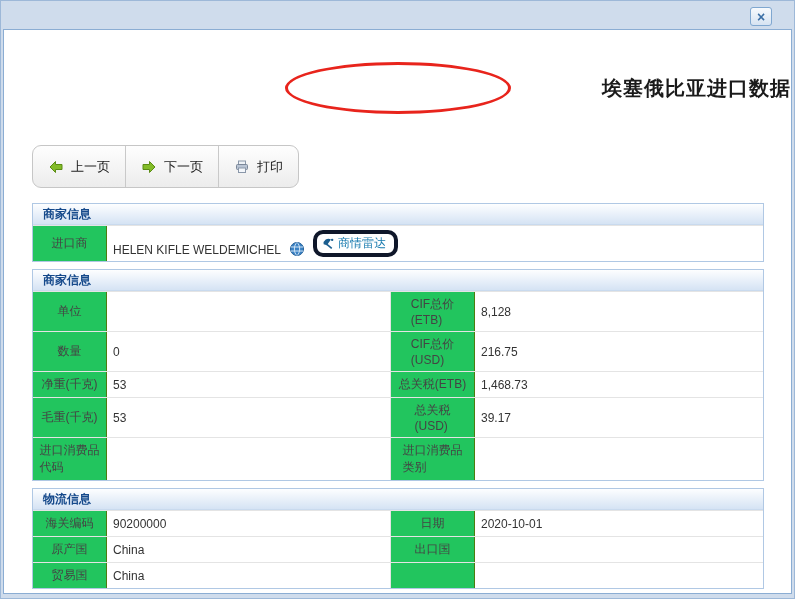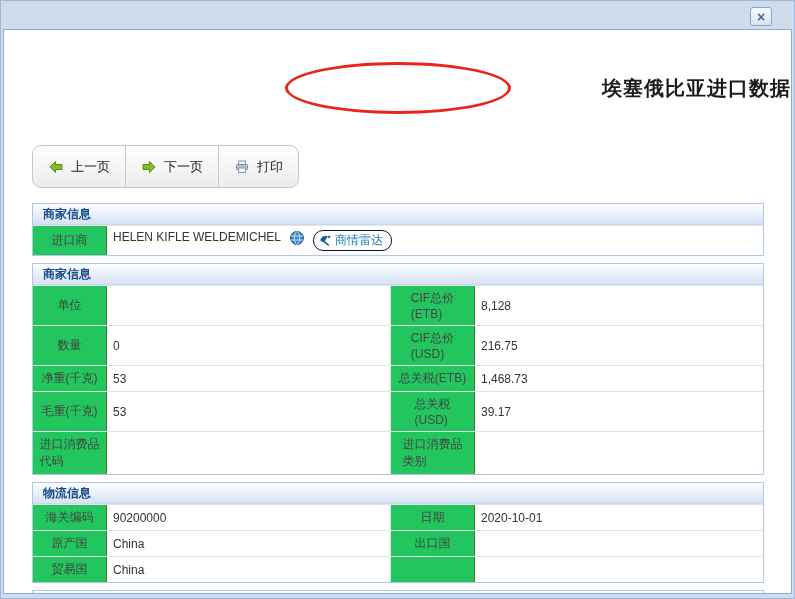--- a/index.html
+++ b/index.html
@@ -67,25 +67,25 @@
   .row:first-child { border-top:none; }
   .cell { padding:4px 6px; display:flex; align-items:center; }
   .cell.label {
     background:#22c55e; justify-content:center; text-align:left;
     white-space:pre-line; color:#444; border-right:1px solid #4d7c0f; flex:none;
   }
   .w-l1 { width:74px; }
   .w-v1 { width:284px; flex:none; border-right:1px solid #e4e4e4; }
   .w-l2 { width:84px; }
   .w-v2 { flex:1; }
-  .merchant-val { flex:1; display:flex; align-items:flex-start; gap:8px; min-height:26px; }
+  .merchant-val { flex:1; display:flex; align-items:flex-end; gap:8px; min-height:26px; }
 
   .radar-badge {
     display:inline-flex; align-items:center; gap:3px;
-    border:1px solid #0f172a; border-radius:10px;
+    border:4px solid #0f172a; border-radius:10px;
     padding:1px 8px 1px 5px;
     color:#1679ae; font-size:12px; cursor:pointer; background:#fff;
     font-family:"Liberation Sans","DejaVu Sans",sans-serif;
   }
   .globe-icon { cursor:pointer; display:inline-flex; }
 </style>
 </head>
 <body>
 
 <div class="window">

